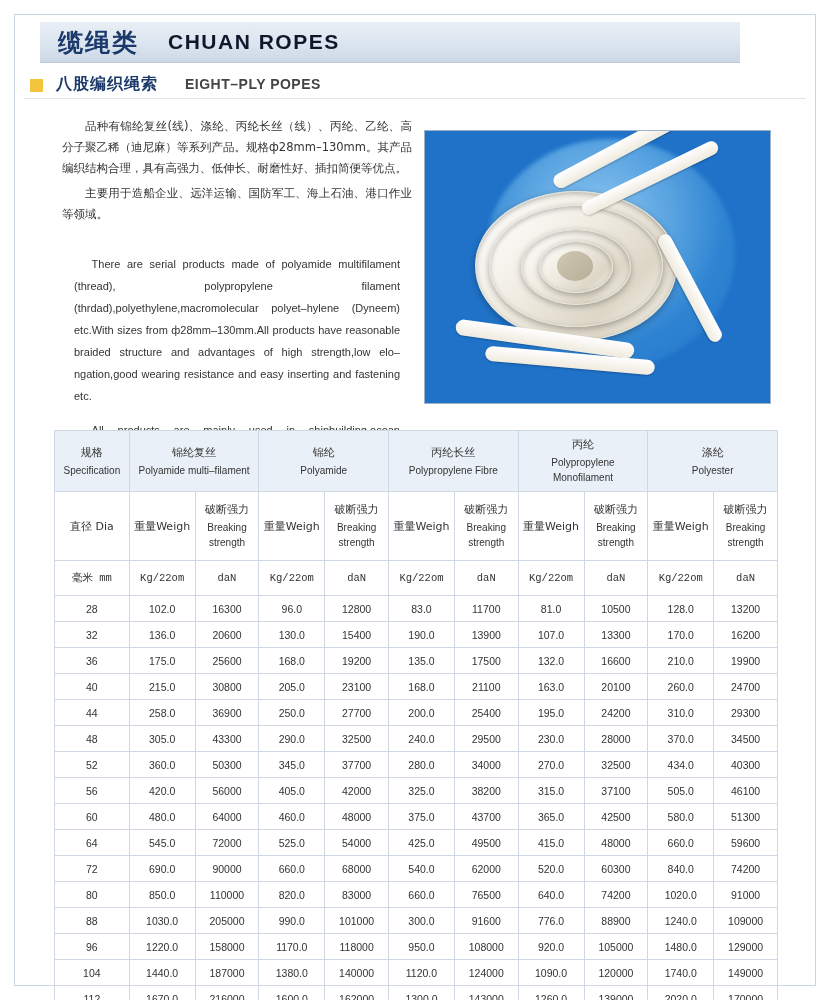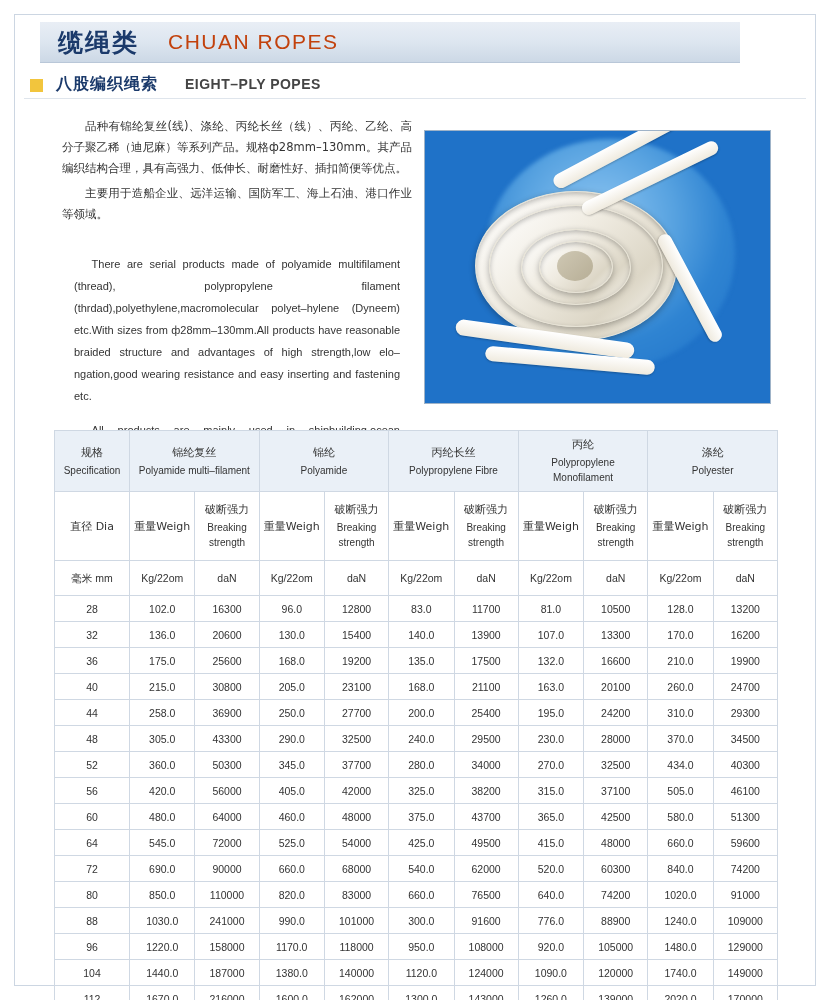--- a/index.html
+++ b/index.html
@@ -28,21 +28,21 @@
     background:linear-gradient(to bottom,#e9eef5 0%,#dde6f0 50%,#ccd8e6 100%);
     border-bottom:1px solid #b9c7d8;
   }
   .title-cn{
     position:absolute;left:58px;top:26px;
     font-family:"DejaVu Sans", sans-serif;
     font-size:25px;font-weight:bold;color:#1b3a6b;letter-spacing:2px;
   }
   .title-en{
     position:absolute;left:168px;top:30px;
-    font-size:21px;font-weight:normal;color:#c2410c;letter-spacing:1.5px;
+    font-size:21px;font-weight:bold;color:#0f172a;letter-spacing:1.5px;
   }
   .sub-bullet{
     position:absolute;left:30px;top:79px;width:13px;height:13px;background:#f2c53d;
   }
   .sub-cn{
     position:absolute;left:56px;top:74px;
     font-family:"DejaVu Sans", sans-serif;
     font-size:16px;font-weight:bold;color:#1b3a6b;letter-spacing:1px;
   }
   .sub-en{
@@ -111,21 +111,21 @@
 
   
   .table-wrap{
     position:absolute;left:54px;top:430px;width:724px;
   }
   table{border-collapse:collapse;width:724px;font-size:10.5px;}
   th,td{border:1px solid #cfd8e3;text-align:center;color:#333;}
   thead th{background:#eaf0f7;font-weight:normal;padding:6px 2px;line-height:15px;}
   thead th.g1{height:44px;}
   thead th.g2{height:56px;background:#ffffff;}
-  thead th.g3{height:22px;background:#ffffff;}
+  thead th.g3{height:22px;background:#ffffff;font-family:Liberation Mono, monospace;}
   tbody td{height:23px;background:#ffffff;}
   .hdr-cn{display:block;font-family:"DejaVu Sans", sans-serif;font-size:11px;color:#333;}
   .hdr-en{display:block;font-size:10px;color:#333;margin-top:3px;}
   .colw-dia{width:80px;}
   .colw-w{width:74px;}
   .colw-b{width:74px;}
 </style>
 </head>
 <body>
 
@@ -262,21 +262,21 @@
             <td>10500</td>
             <td>128.0</td>
             <td>13200</td>
           </tr>
           <tr>
             <td>32</td>
             <td>136.0</td>
             <td>20600</td>
             <td>130.0</td>
             <td>15400</td>
-            <td>140.0</td>
+            <td>190.0</td>
             <td>13900</td>
             <td>107.0</td>
             <td>13300</td>
             <td>170.0</td>
             <td>16200</td>
           </tr>
           <tr>
             <td>36</td>
             <td>175.0</td>
             <td>25600</td>
@@ -402,21 +402,21 @@
             <td>660.0</td>
             <td>76500</td>
             <td>640.0</td>
             <td>74200</td>
             <td>1020.0</td>
             <td>91000</td>
           </tr>
           <tr>
             <td>88</td>
             <td>1030.0</td>
-            <td>241000</td>
+            <td>205000</td>
             <td>990.0</td>
             <td>101000</td>
             <td>300.0</td>
             <td>91600</td>
             <td>776.0</td>
             <td>88900</td>
             <td>1240.0</td>
             <td>109000</td>
           </tr>
           <tr>

